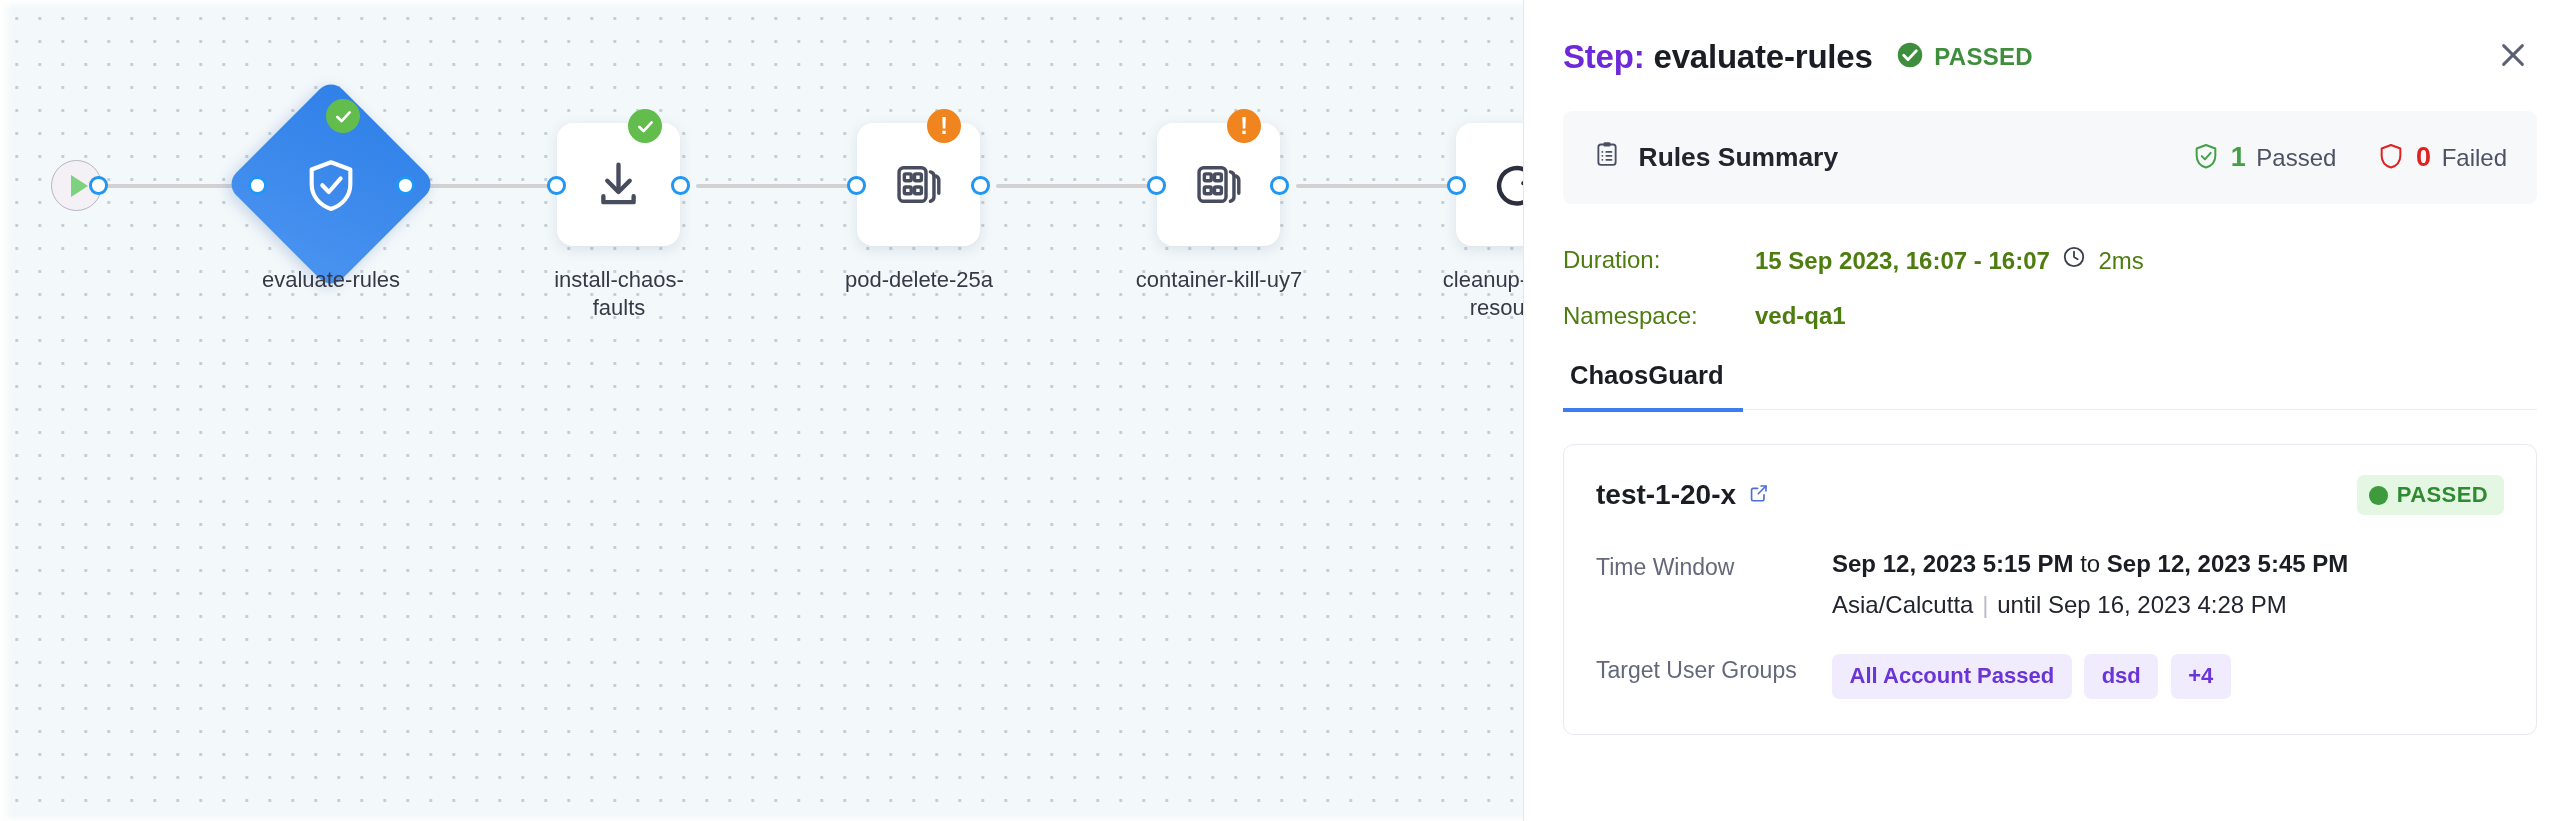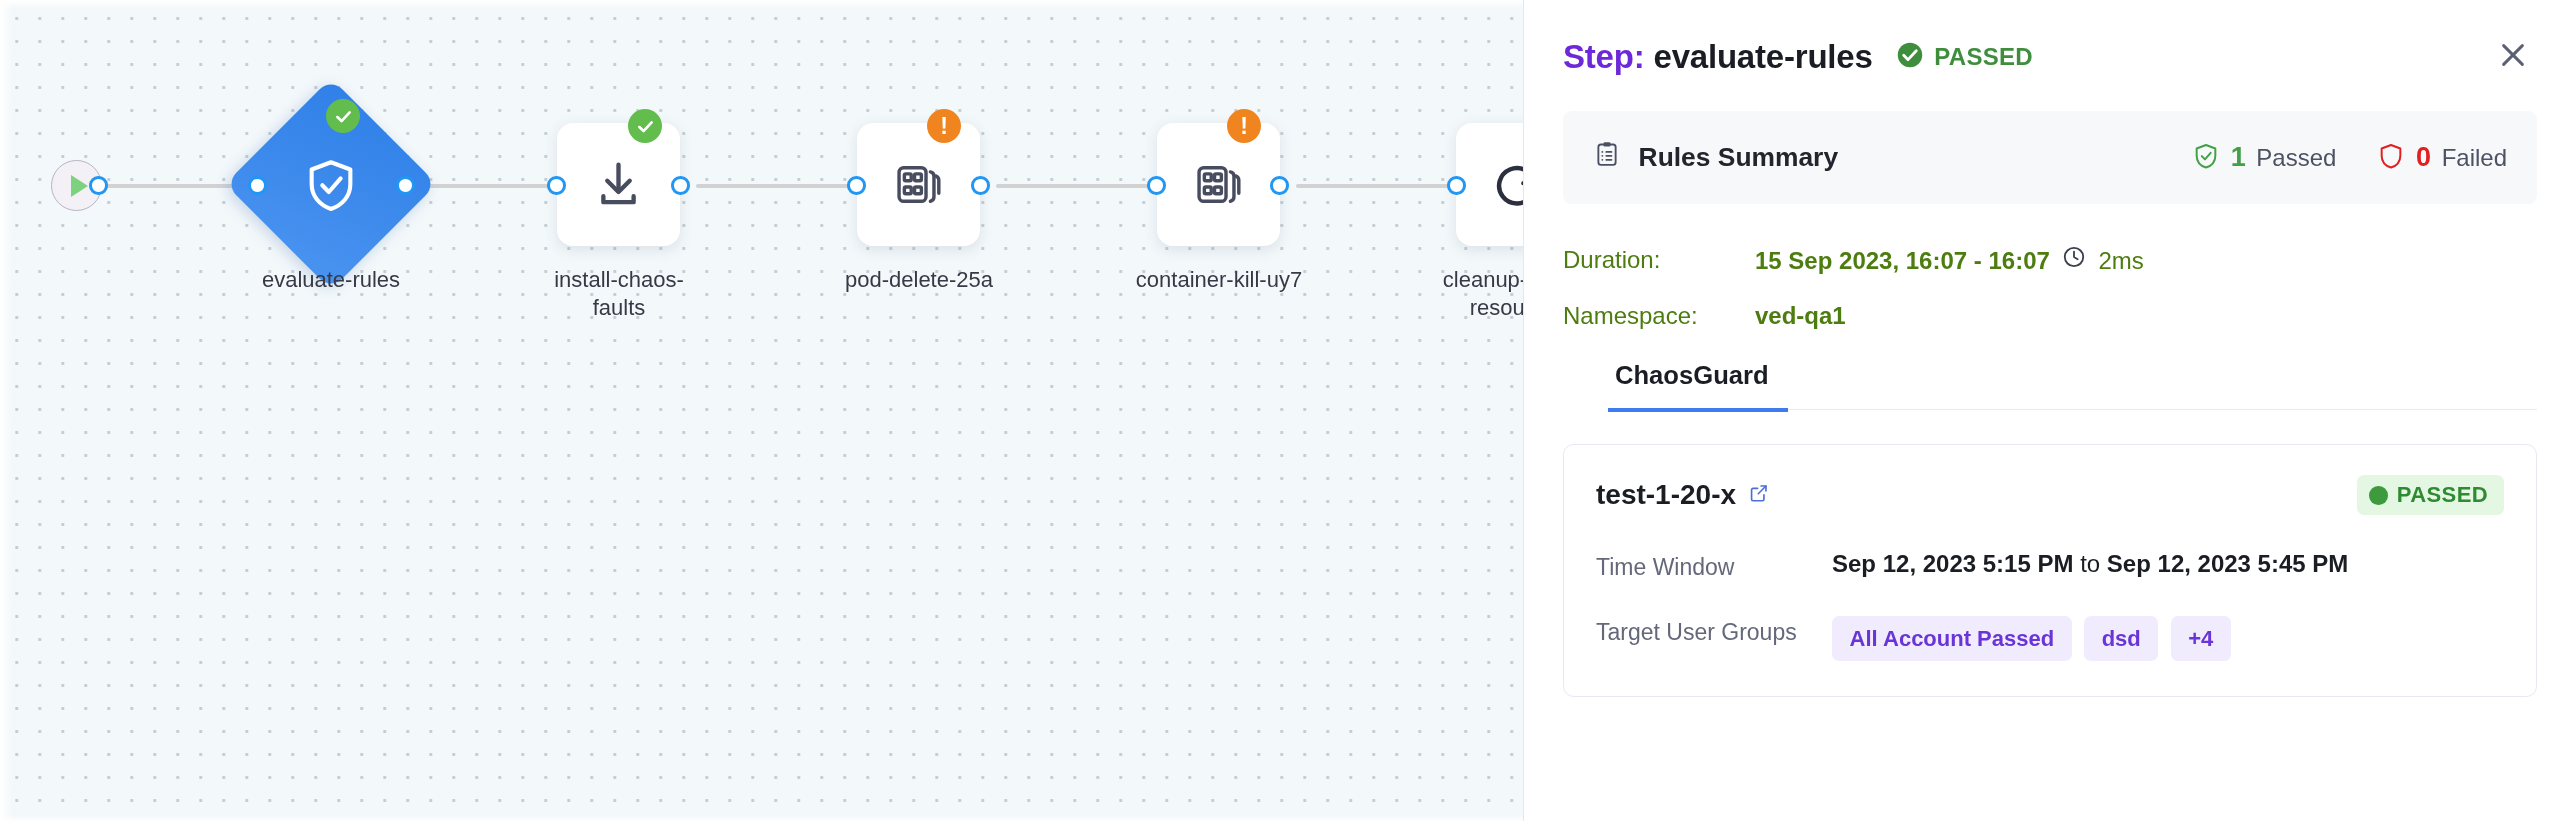--- a/index.html
+++ b/index.html
@@ -269,21 +269,20 @@
     font-weight: 600;
   }
   .dur-time { font-weight: 600; }
   .dur-ms { font-weight: 400; }
 
   
   .tabs {
     margin-top: 26.4px;
     border-bottom: 1.8px solid #e9ecf1;
     display: flex;
-    margin-left: 45px;
   }
   .tab {
     font-size: 25.6px;
     font-weight: 700;
     color: #1b1d24;
     padding: 5.3px 19.4px 17.6px 7px;
     border-bottom: 4.4px solid transparent;
     margin-bottom: -2.6px;
     cursor: pointer;
   }
@@ -569,20 +568,23 @@
           <span class="test-badge-text">PASSED</span>
         </div>
       </div>
 
       <div class="detail-row">
         <div class="detail-key">Time Window</div>
         <div class="detail-val">
           <div class="tw-line1">
             <span>Sep 12, 2023 5:15 PM</span><span class="sep"> to </span><span>Sep 12, 2023 5:45 PM</span>
           </div>
+          <div class="tw-line2">
+            <span>Asia/Calcutta</span><span class="bar">|</span><span>until Sep 16, 2023 4:28 PM</span>
+          </div>
         </div>
       </div>
 
       <div class="detail-row">
         <div class="detail-key">Target User Groups</div>
         <div class="chips">
           <span class="chip">All Account Passed</span>
           <span class="chip">dsd</span>
           <span class="chip">+4</span>
         </div>

